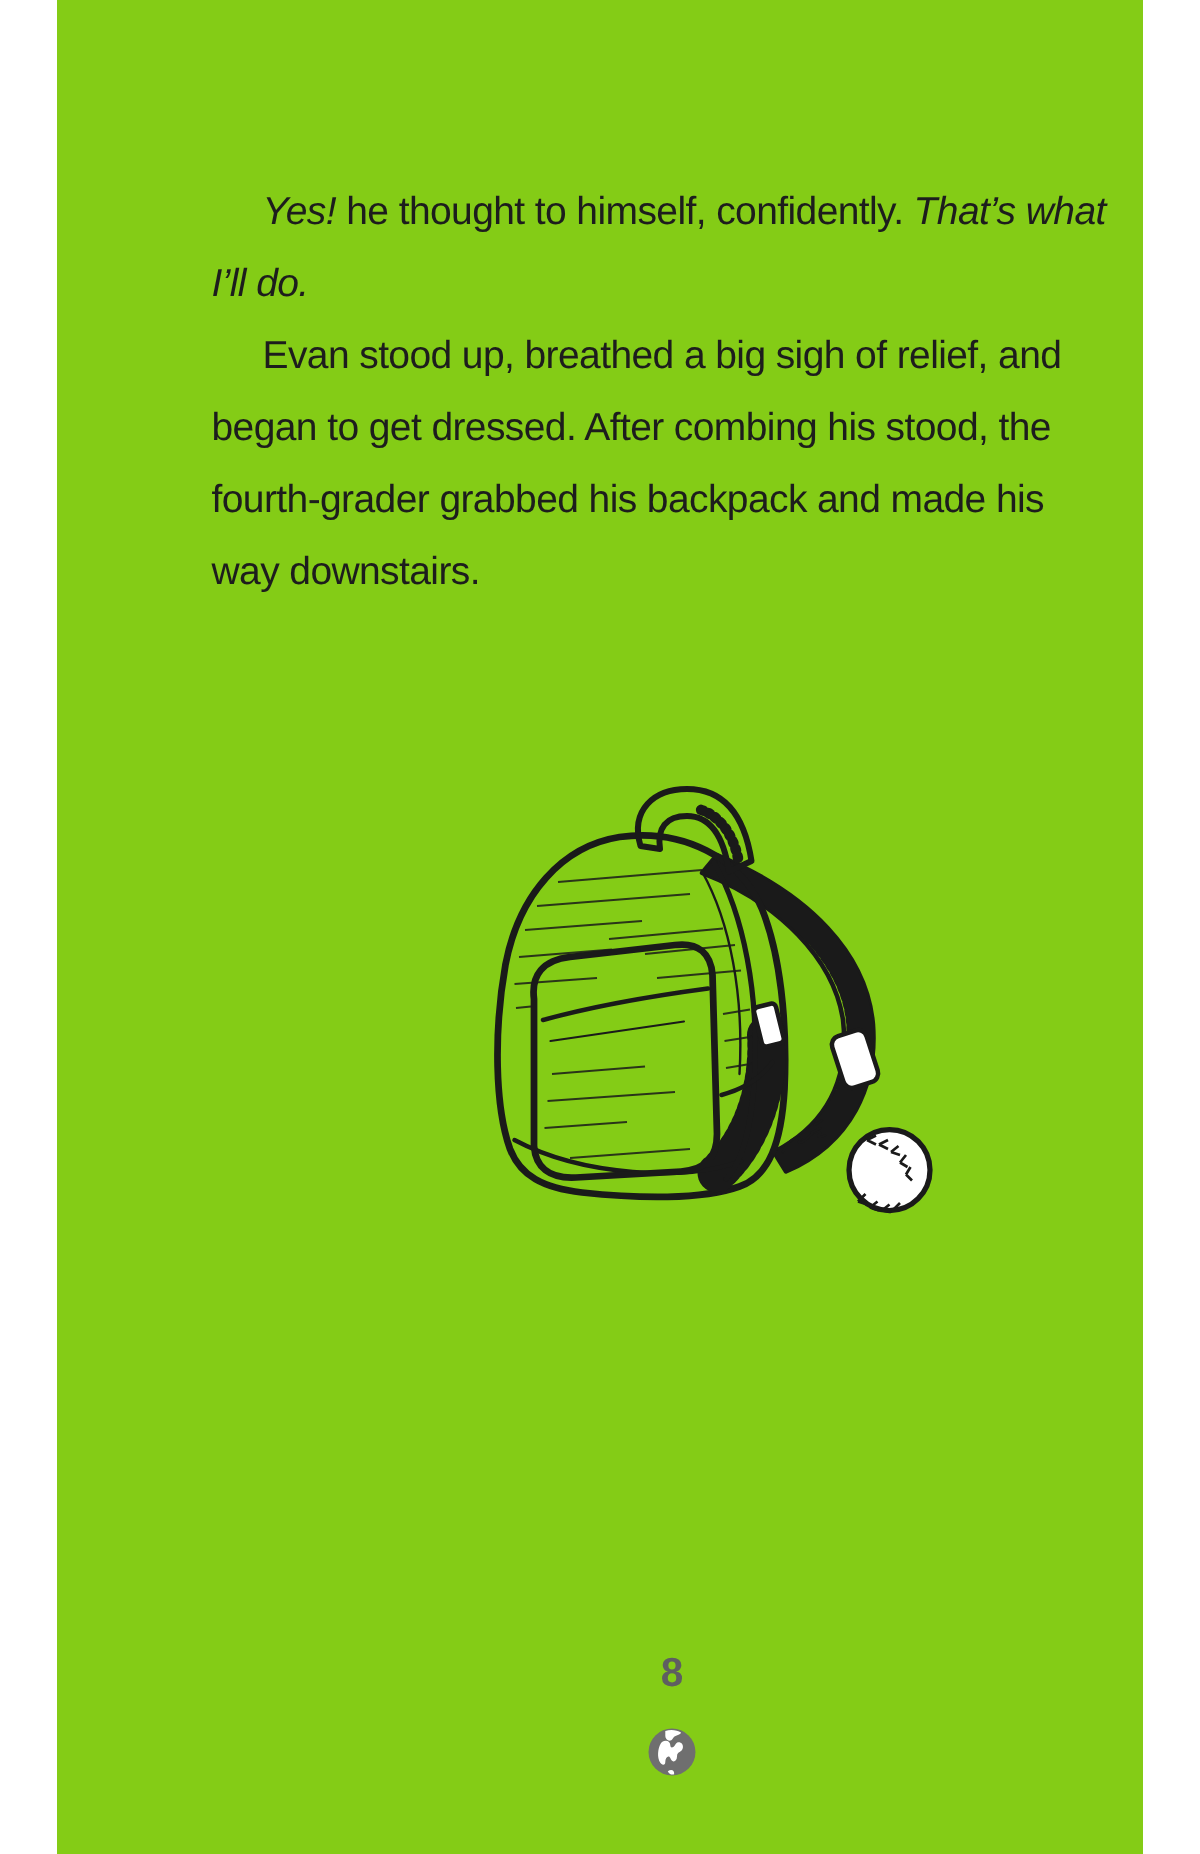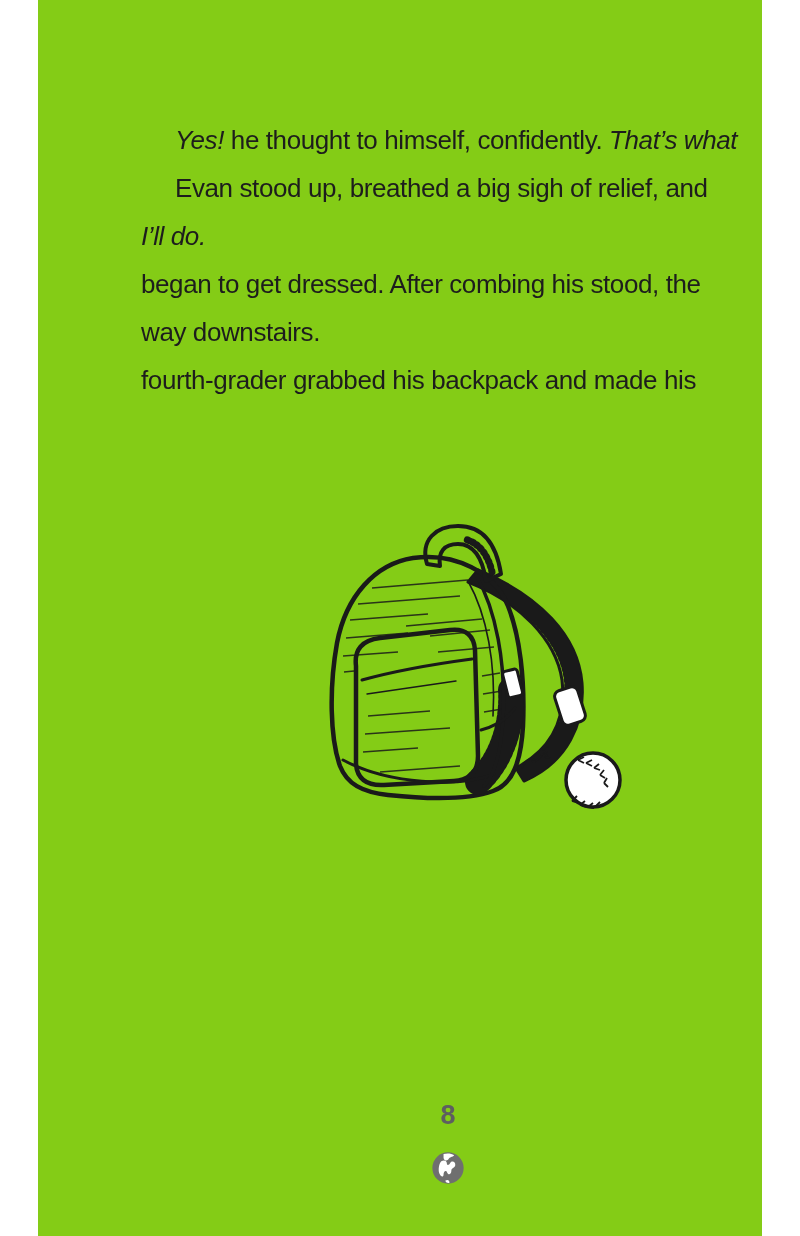--- a/index.html
+++ b/index.html
@@ -47,34 +47,34 @@
 </style>
 </head>
 <body>
 
 <div class="page">
 
   <div class="text-block">
     <div class="line indent">
       <span class="it">Yes!</span><span> he thought to himself, confidently. </span><span class="it">That’s what</span>
     </div>
+    <div class="line">
+      <span class="it">I’ll do.</span>
+    </div>
     <div class="line indent">
       <span>Evan stood up, breathed a big sigh of relief, and</span>
-    </div>
-    <div class="line">
-      <span class="it">I’ll do.</span>
     </div>
     <div class="line">
       <span>began to get dressed. After combing his stood, the</span>
     </div>
     <div class="line">
-      <span>way downstairs.</span>
+      <span>fourth-grader grabbed his backpack and made his</span>
     </div>
     <div class="line">
-      <span>fourth-grader grabbed his backpack and made his</span>
+      <span>way downstairs.</span>
     </div>
   </div>
 
   <figure class="illustration">
     <svg width="330" height="300" viewBox="0 0 330 300">
       <defs>
         <clipPath id="bodyClip">
           <path d="M103,40 C65,46 36,78 27,125 C19,170 20,220 30,248 C37,266 52,274 78,277 C115,281 158,282 183,273 C203,266 211,243 213,208 C215,162 210,118 198,88 C184,54 145,34 103,40 Z"></path>
         </clipPath>
         <clipPath id="strapClip">

